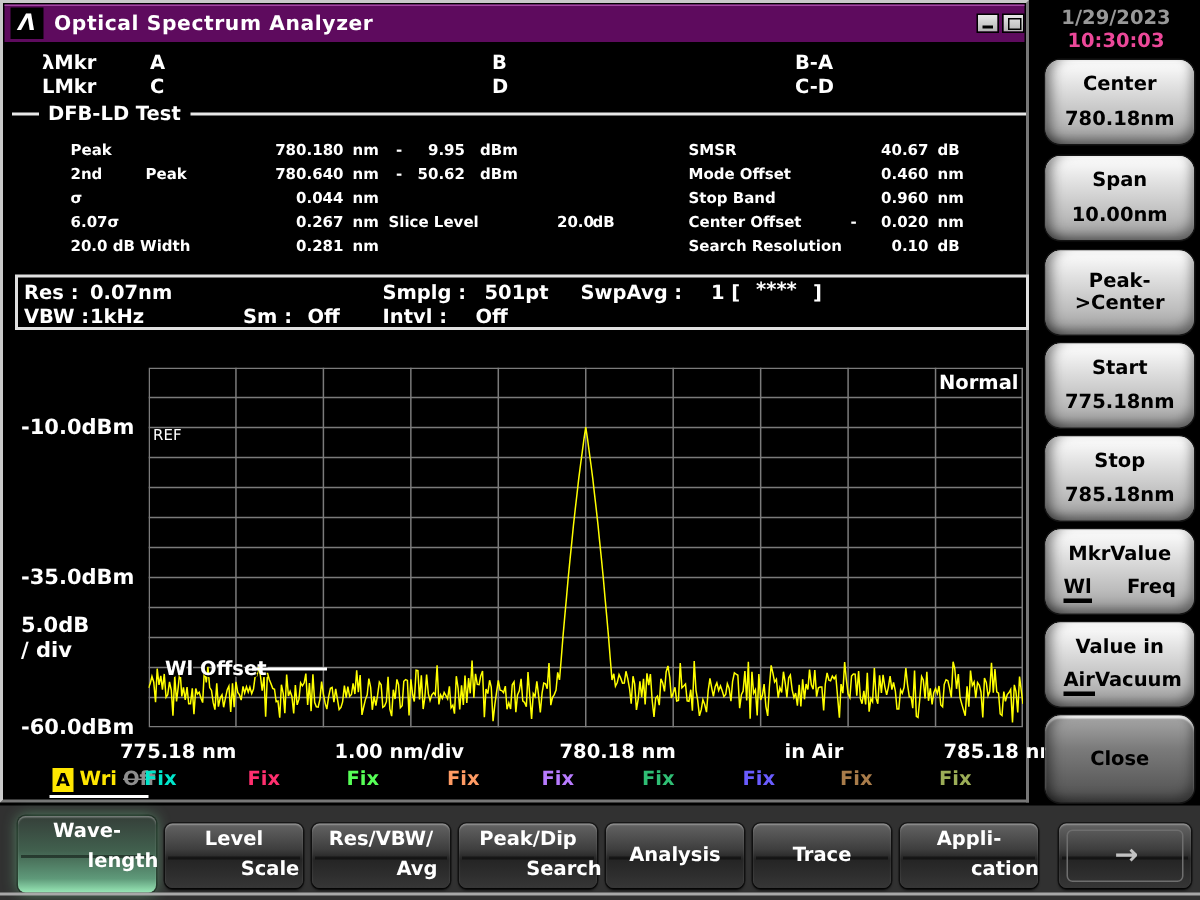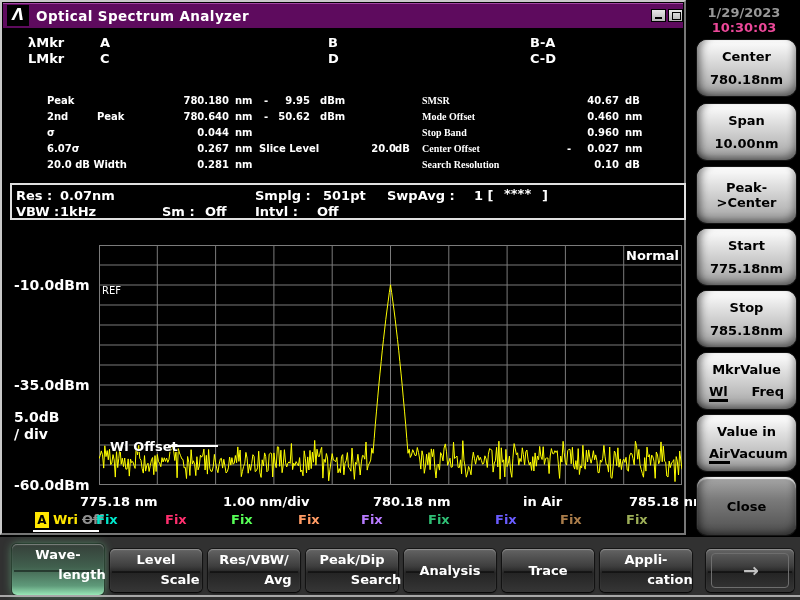--- a/index.html
+++ b/index.html
@@ -25,21 +25,21 @@
   #sect-header{position:absolute;left:6px;top:66px;width:676px;height:16px;display:flex;align-items:center;}
   #sect-header .dash{width:18px;height:0;border-top:2px solid #e8e8e8;margin-right:4px;}
   #sect-header .txt{font-size:13px;padding:0 6px 0 2px;}
   #sect-header .line{flex:1;height:0;border-top:2px solid #e8e8e8;}
   
   .arow{font-size:10px;height:16px;line-height:16px;}
   .c1{left:45px;} .c2{left:95px;}
   .num{left:150px;width:77px;text-align:right;} .unit{left:233px;}
   .sgn{left:258px;width:12px;text-align:center;} .num2{left:270px;width:38px;text-align:right;} .unit2{left:318px;}
   .kx{left:257px;} .kn{left:335px;width:42px;text-align:right;margin-left:17px;} .ku{left:393px;}
-  .rl{left:420px;font-family:Liberation Serif, serif;} .rs{left:561px;width:12px;text-align:center;} .rn{left:575px;width:42px;text-align:right;} .ru{left:623px;}
+  .rl{left:457px;} .rs{left:561px;width:12px;text-align:center;} .rn{left:575px;width:42px;text-align:right;} .ru{left:623px;}
   
   #infobar{position:absolute;left:8px;top:181px;width:676px;height:37px;border:2px solid #e0e0e0;box-sizing:border-box;}
   .irow{font-size:13px;}
   
   #plot-wrap{position:absolute;left:97px;top:243px;width:583px;height:240px;}
   #plot{position:absolute;left:0;top:0;}
   .ylab{left:12px;font-size:14px;}
   #ref-label{left:100px;top:283px;font-size:10px;font-weight:normal;}
   #normal-label{left:585px;top:246px;width:92px;text-align:right;font-size:13px;}
   #wloffset-label{left:108px;top:437px;font-size:13px;text-shadow:1px 1px 0 #000;}
@@ -102,20 +102,25 @@
 
     <div class="r mrow mklabel" style="top:33px">λMkr</div>
     <div class="r mrow mka" style="top:33px">A</div>
     <div class="r mrow mkb" style="top:33px">B</div>
     <div class="r mrow mkd" style="top:33px">B-A</div>
     <div class="r mrow mklabel" style="top:49px">LMkr</div>
     <div class="r mrow mka" style="top:49px">C</div>
     <div class="r mrow mkb" style="top:49px">D</div>
     <div class="r mrow mkd" style="top:49px">C-D</div>
 
+    <div id="sect-header">
+      <span class="dash"></span>
+      <span class="txt">DFB-LD Test</span>
+      <span class="line"></span>
+    </div>
 
     <div class="r arow" style="top:91px;left:0;width:686px">
       <span class="r c1">Peak</span>
       <span class="r num">780.180</span>
       <span class="r unit">nm</span>
       <span class="r sgn">-</span>
       <span class="r num2">9.95</span>
       <span class="r unit2">dBm</span>
     </div>
     <div class="r arow" style="top:107px;left:0;width:686px">
@@ -157,21 +162,21 @@
       <span class="r ru">nm</span>
     </div>
     <div class="r arow" style="top:123px;left:0;width:686px">
       <span class="r rl">Stop Band</span>
       <span class="r rn">0.960</span>
       <span class="r ru">nm</span>
     </div>
     <div class="r arow" style="top:139px;left:0;width:686px">
       <span class="r rl">Center Offset</span>
       <span class="r rs">-</span>
-      <span class="r rn">0.027</span>
+      <span class="r rn">0.020</span>
       <span class="r ru">nm</span>
     </div>
     <div class="r arow" style="top:155px;left:0;width:686px">
       <span class="r rl">Search Resolution</span>
       <span class="r rn">0.10</span>
       <span class="r ru">dB</span>
     </div>
 
     <div id="infobar"></div>
     <div class="r irow" style="left:14px;top:186px">Res :</div>

